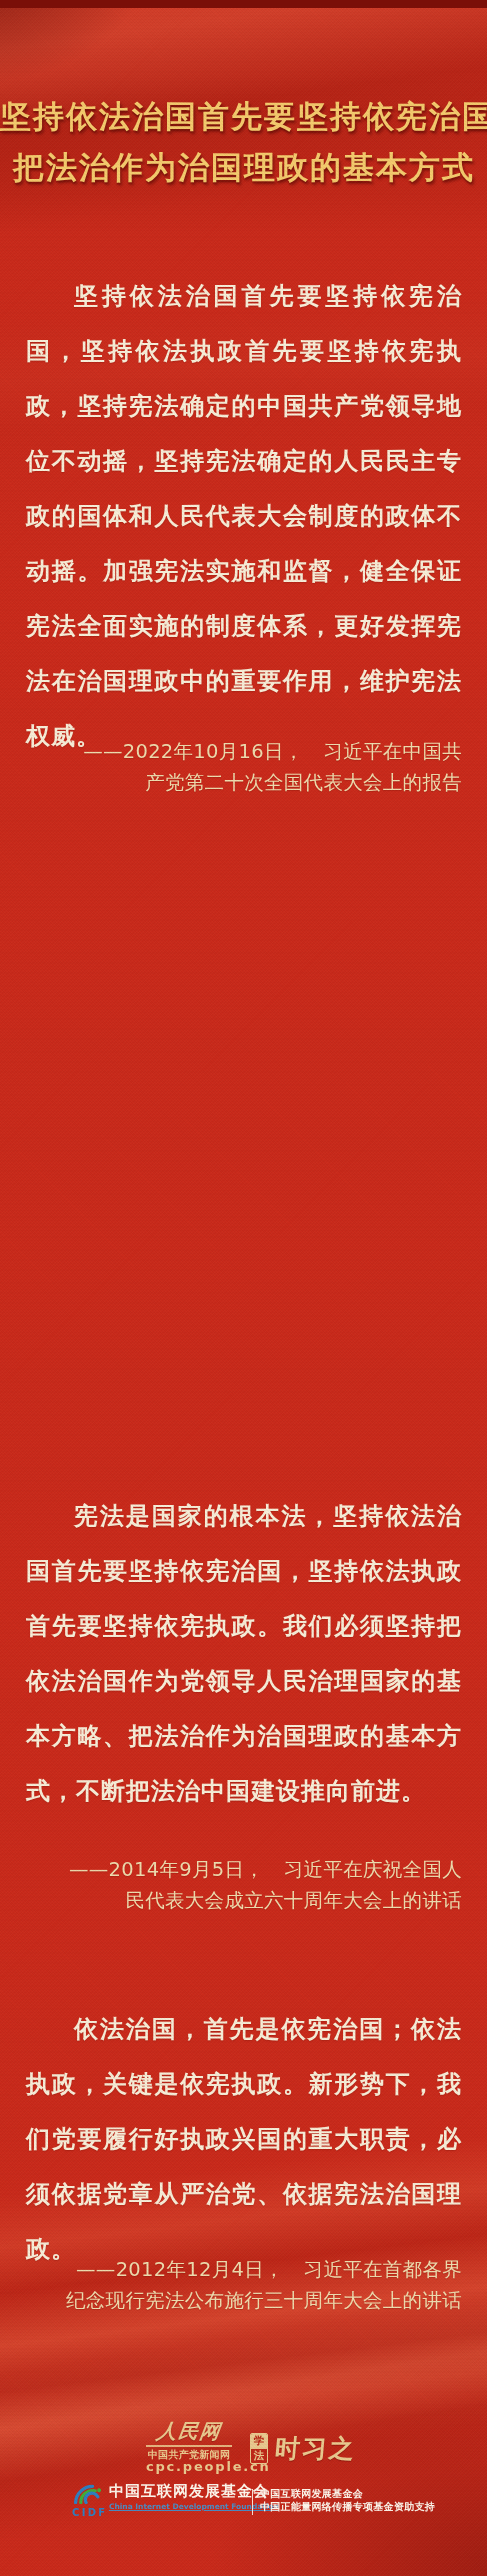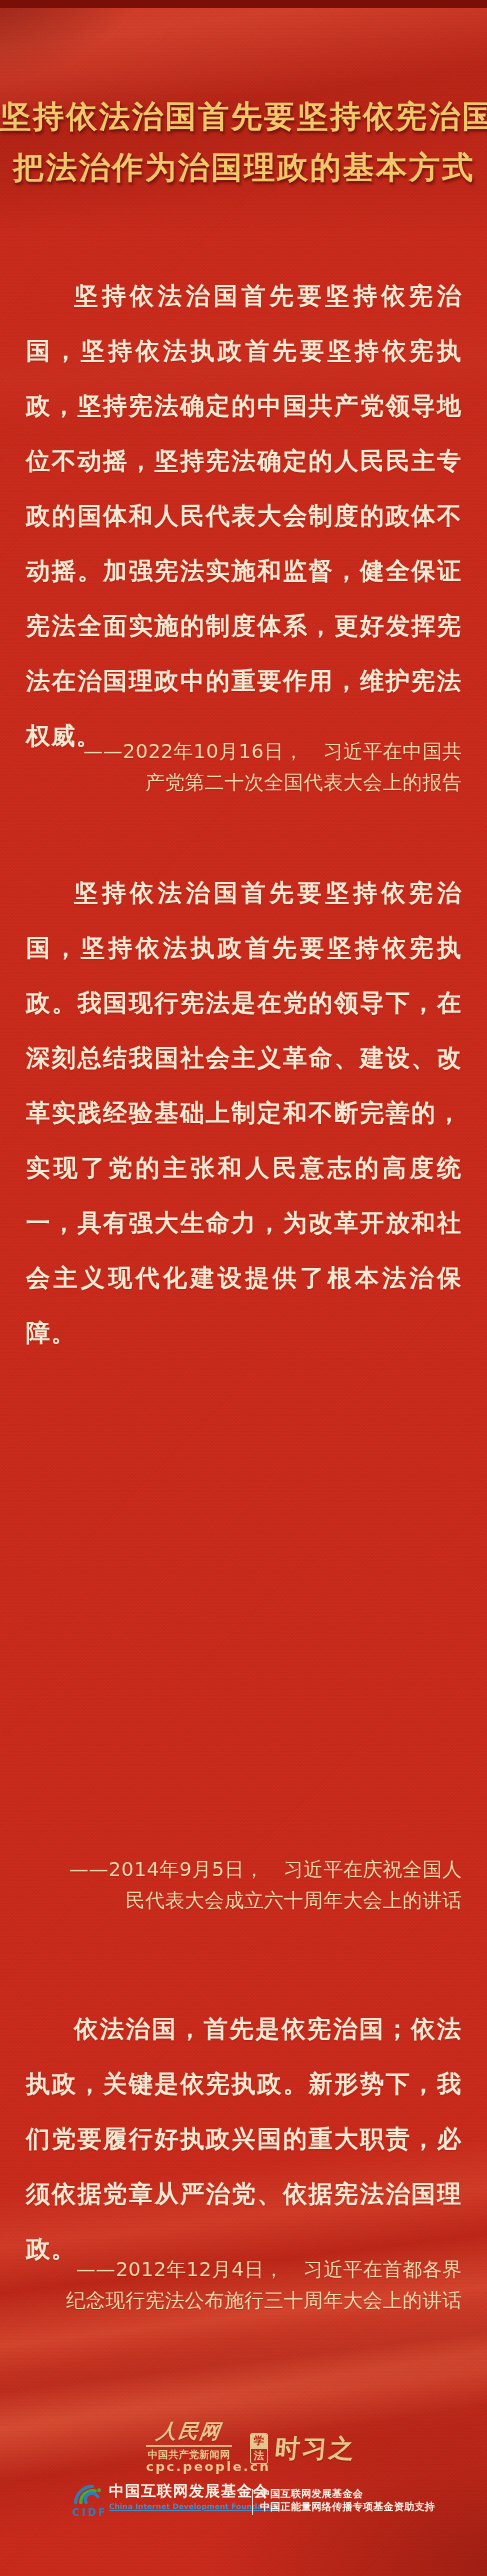--- a/index.html
+++ b/index.html
@@ -126,24 +126,24 @@
     <div class="title-line">把法治作为治国理政的基本方式</div>
   </header>
 
   <section class="quote-block q1">
     <p class="quote-text">坚持依法治国首先要坚持依宪治国，坚持依法执政首先要坚持依宪执政，坚持宪法确定的中国共产党领导地位不动摇，坚持宪法确定的人民民主专政的国体和人民代表大会制度的政体不动摇。加强宪法实施和监督，健全保证宪法全面实施的制度体系，更好发挥宪法在治国理政中的重要作用，维护宪法权威。</p>
   </section>
   <section class="quote-block a1">
     <p class="quote-attribution">——2022年10月16日，　习近平在中国共产党第二十次全国代表大会上的报告</p>
   </section>
 
-  <section class="quote-block q2">
-    <p class="quote-text">坚持依法治国首先要坚持依宪治国，坚持依法执政首先要坚持依宪执政。我国现行宪法是在党的领导下，在深刻总结我国社会主义革命、建设、改革实践经验基础上制定和不断完善的，实现了党的主张和人民意志的高度统一，具有强大生命力，为改革开放和社会主义现代化建设提供了根本法治保障。</p>
+
+  <section class="quote-block q3">
+    <p class="quote-text">宪法是国家的根本法，坚持依法治国首先要坚持依宪治国，坚持依法执政首先要坚持依宪执政。我们必须坚持把依法治国作为党领导人民治理国家的基本方略、把法治作为治国理政的基本方式，不断把法治中国建设推向前进。</p>
   </section>
-
   <section class="quote-block a3">
     <p class="quote-attribution">——2014年9月5日，　习近平在庆祝全国人民代表大会成立六十周年大会上的讲话</p>
   </section>
 
   <section class="quote-block q4">
     <p class="quote-text">依法治国，首先是依宪治国；依法执政，关键是依宪执政。新形势下，我们党要履行好执政兴国的重大职责，必须依据党章从严治党、依据宪法治国理政。</p>
   </section>
   <section class="quote-block a4">
     <p class="quote-attribution">——2012年12月4日，　习近平在首都各界纪念现行宪法公布施行三十周年大会上的讲话</p>
   </section>

